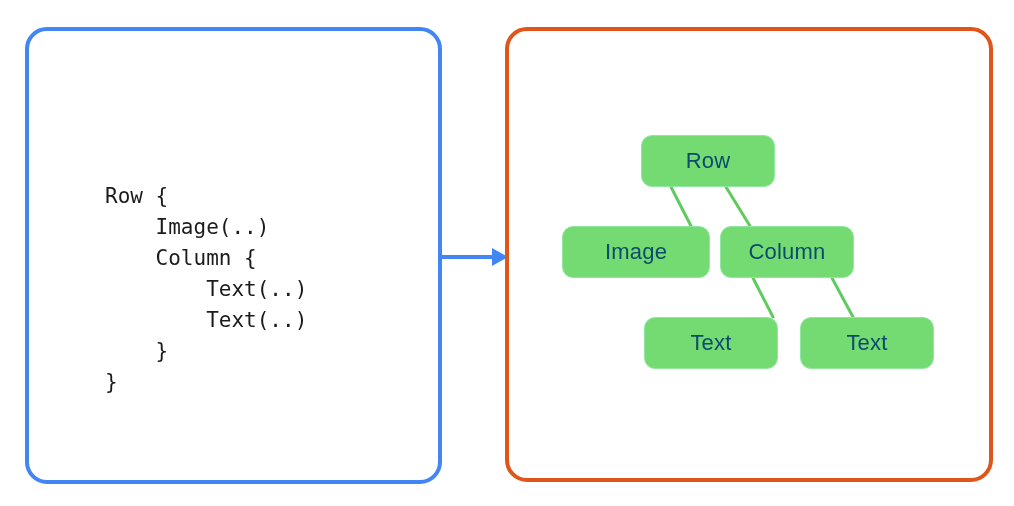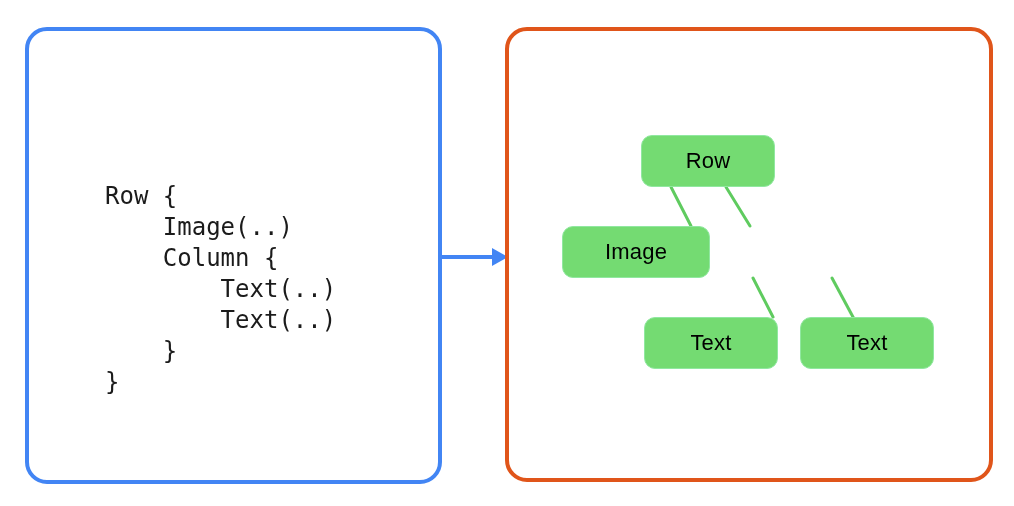--- a/index.html
+++ b/index.html
@@ -45,21 +45,21 @@
     border-radius: 22px;
   }
 
   
   #code-block {
     position: absolute;
     left: 76px;
     top: 150px;
     margin: 0;
     font-family: "DejaVu Sans Mono", "Liberation Mono", monospace;
-    font-size: 24px;
+    font-size: 21px;
     line-height: 31px;
     color: #1b1b1b;
     white-space: pre;
     letter-spacing: 0px;
   }
 
   
   #arrow {
     position: absolute;
     left: 438px;
@@ -77,21 +77,21 @@
     height: 455px;
     pointer-events: none;
   }
 
   .node {
     position: absolute;
     box-sizing: border-box;
     background: #74db72;
     border: 1px solid #90e8a0;
     border-radius: 11px;
-    color: #000000;
+    color: #0c4a6e;
     font-family: "Liberation Sans", sans-serif;
     font-size: 22px;
     font-weight: 400;
     display: flex;
     align-items: center;
     justify-content: center;
     letter-spacing: 0.2px;
   }
   #node-row    { left: 641px; top: 135px; width: 134px; height: 52px; }
   #node-image  { left: 562px; top: 226px; width: 148px; height: 52px; }
@@ -127,16 +127,17 @@
 
     <line x1="221" y1="160" x2="245" y2="199" stroke="#5fcb5f" stroke-width="3" stroke-linecap="round"></line>
 
     <line x1="248" y1="251" x2="268" y2="290" stroke="#5fcb5f" stroke-width="3" stroke-linecap="round"></line>
 
     <line x1="327" y1="251" x2="348" y2="290" stroke="#5fcb5f" stroke-width="3" stroke-linecap="round"></line>
   </svg>
 
   <div class="node" id="node-row">Row</div>
   <div class="node" id="node-image">Image</div>
+  <div class="node" id="node-column">Column</div>
   <div class="node" id="node-text1">Text</div>
   <div class="node" id="node-text2">Text</div>
 
 </div>
 
 </body></html>

